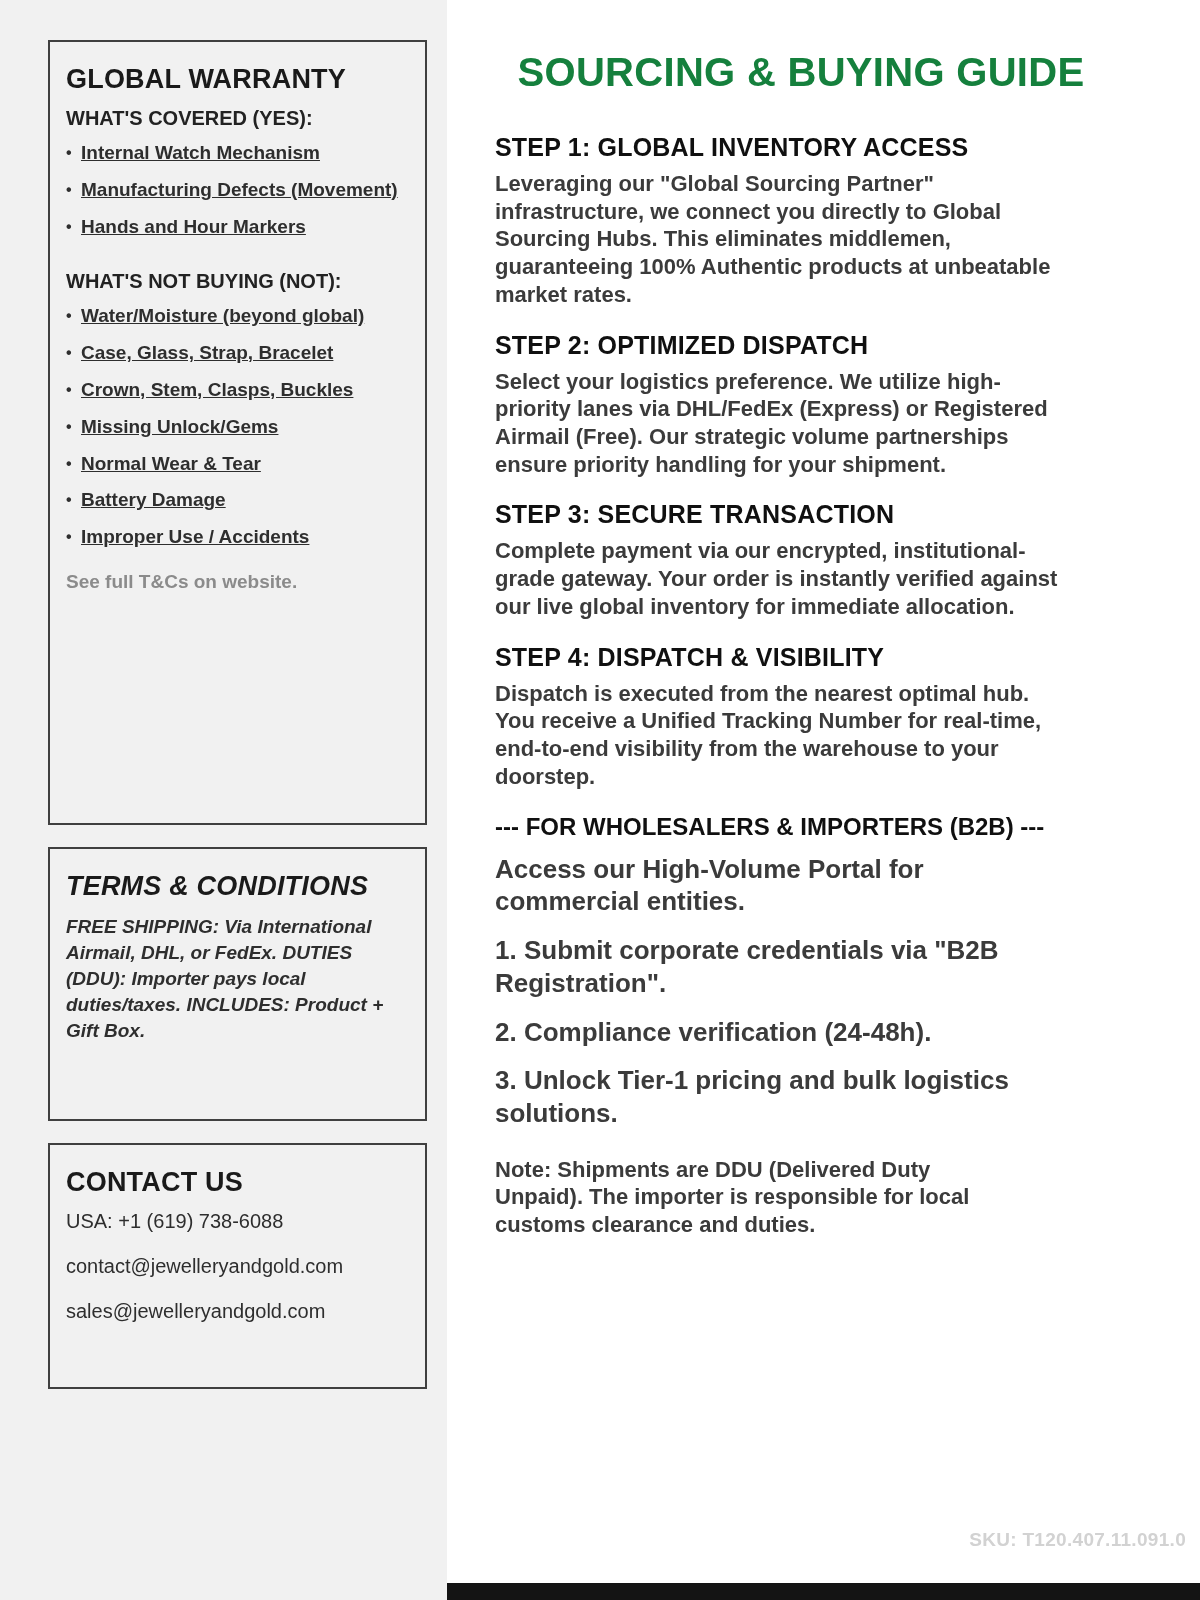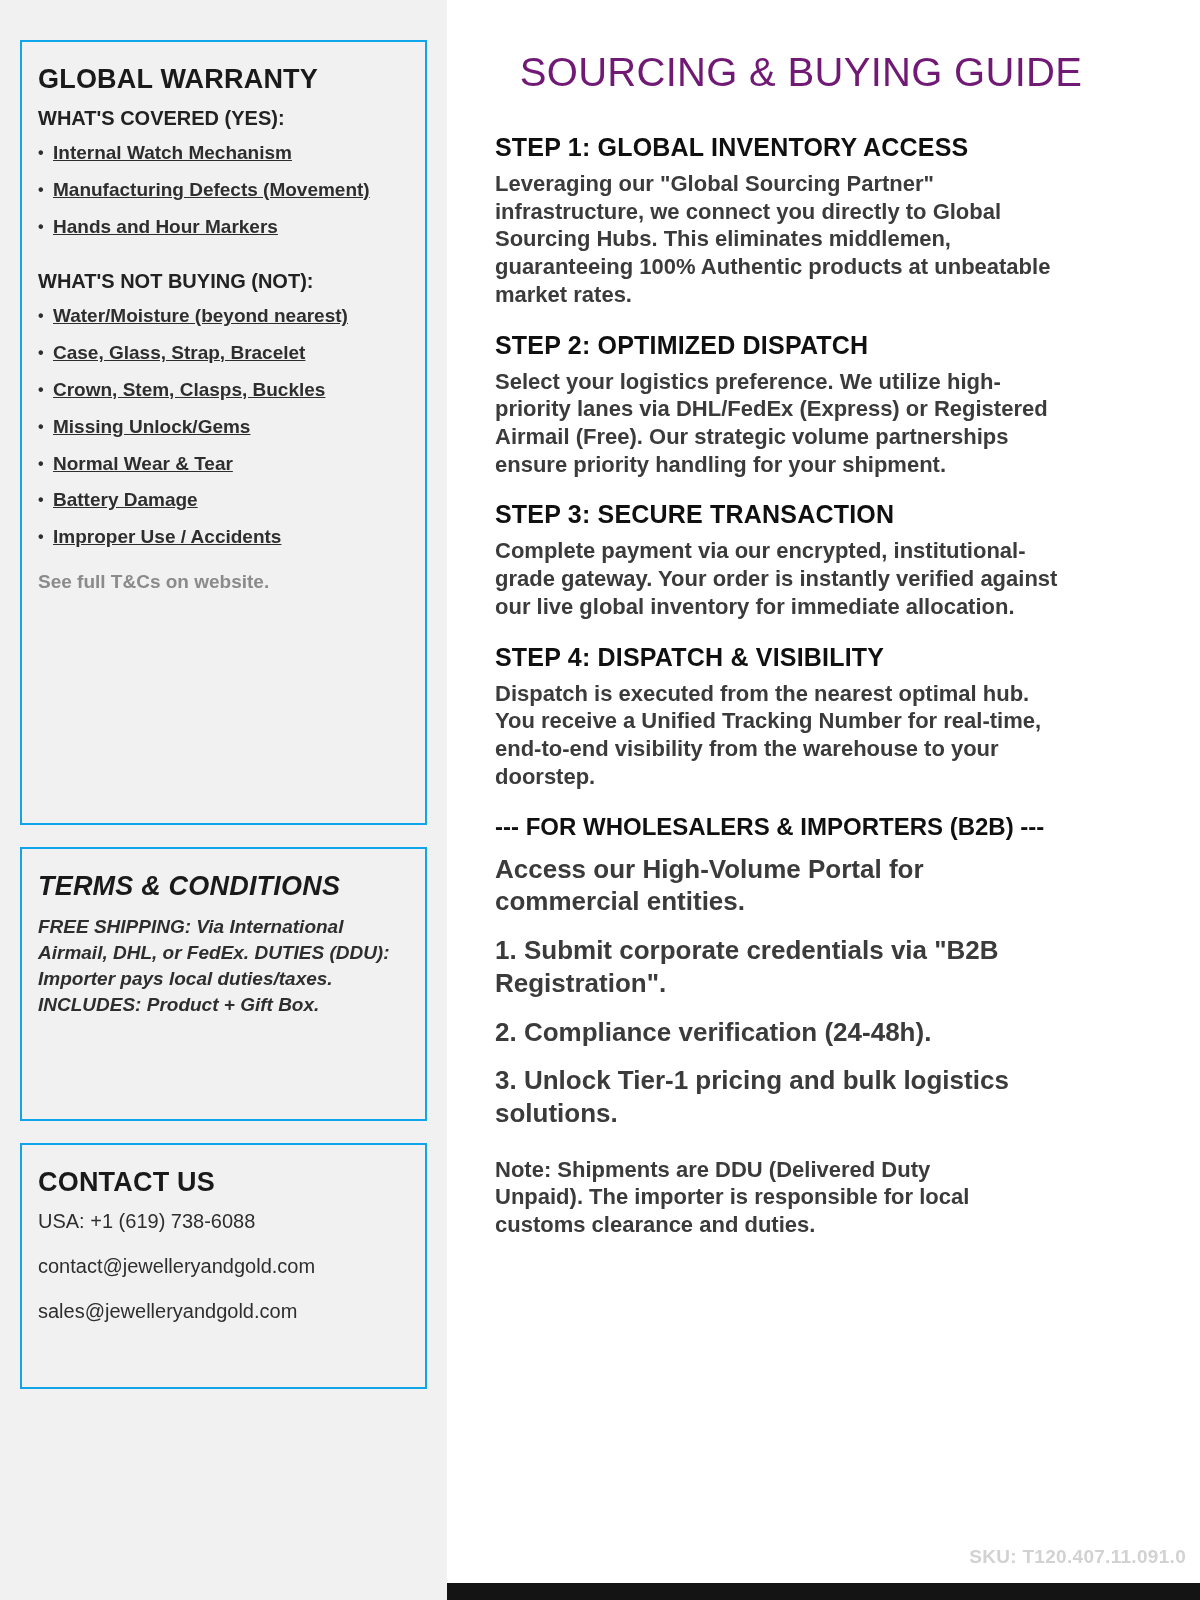--- a/index.html
+++ b/index.html
@@ -11,22 +11,23 @@
   }
   .page { position:relative; width:1200px; height:1600px; display:flex; overflow:hidden; }
 
   
   .sidebar {
     width:447px; flex-shrink:0;
     background:#f1f1f1;
     padding:40px 20px 0 20px;
   }
   .box {
-    border:2px solid #0ea5e9;
+    border:2px solid #404040;
     padding:22px 16px 20px 16px;
+    margin-left:28px;
   }
   .box + .box { margin-top:22px; }
   .warranty-box { height:785px; }
   .terms-box { height:274px;font-style:italic; }
   .contact-box { height:246px; }
 
   .box-title {
     font-size:27px; font-weight:800; color:#1a1a1a;
     letter-spacing:.2px; margin-bottom:12px;
   }
@@ -59,21 +60,21 @@
   .contact-line + .contact-line { margin-top:22px; }
 
   
   main {
     flex:1; position:relative;
     padding:50px 0 0 48px;
     background:#ffffff;
   }
   .guide-title {
     width:612px; text-align:center;
-    font-size:40px; font-weight:400; color:#701a75;
+    font-size:40px; font-weight:700; color:#15803d;
     letter-spacing:.3px; margin-bottom:38px;
   }
   .step { width:575px; margin-bottom:12px; }
   .step-heading {
     font-size:25px; font-weight:800; color:#101010;
     margin-bottom:8px; letter-spacing:.2px;
   }
   .step-body {
     font-size:22px; font-weight:600; color:#3b3b3b;
     line-height:1.26; margin-bottom:22px;
@@ -85,21 +86,21 @@
   }
   .b2b-para {
     font-size:26px; font-weight:700; color:#3b3b3b;
     line-height:1.26; margin-bottom:16px; width:560px;
   }
   .b2b-note {
     font-size:22px; font-weight:600; color:#3b3b3b;
     line-height:1.26; margin-top:26px; width:520px;
   }
   .sku {
-    position:absolute; right:14px; bottom:32px;
+    position:absolute; right:14px; bottom:49px;
     font-size:19px; font-weight:700; color:#d2d2d2;
     letter-spacing:.3px;
   }
   .bottom-bar {
     position:absolute; left:447px; right:0; bottom:0; height:17px;
     background:#141414;
   }
 </style>
 </head>
 <body>
@@ -111,21 +112,21 @@
     <section class="box warranty-box">
       <h2 class="box-title">GLOBAL WARRANTY</h2>
       <h3 class="sub-title">WHAT'S COVERED (YES):</h3>
       <ul class="b-list">
         <li>Internal Watch Mechanism</li>
         <li>Manufacturing Defects (Movement)</li>
         <li>Hands and Hour Markers</li>
       </ul>
       <h3 class="sub-title second">WHAT'S NOT BUYING (NOT):</h3>
       <ul class="b-list">
-        <li>Water/Moisture (beyond nearest)</li>
+        <li>Water/Moisture (beyond global)</li>
         <li>Case, Glass, Strap, Bracelet</li>
         <li>Crown, Stem, Clasps, Buckles</li>
         <li>Missing Unlock/Gems</li>
         <li>Normal Wear &amp; Tear</li>
         <li>Battery Damage</li>
         <li>Improper Use / Accidents</li>
       </ul>
       <p class="footnote">See full T&amp;Cs on website.</p>
     </section>
 

